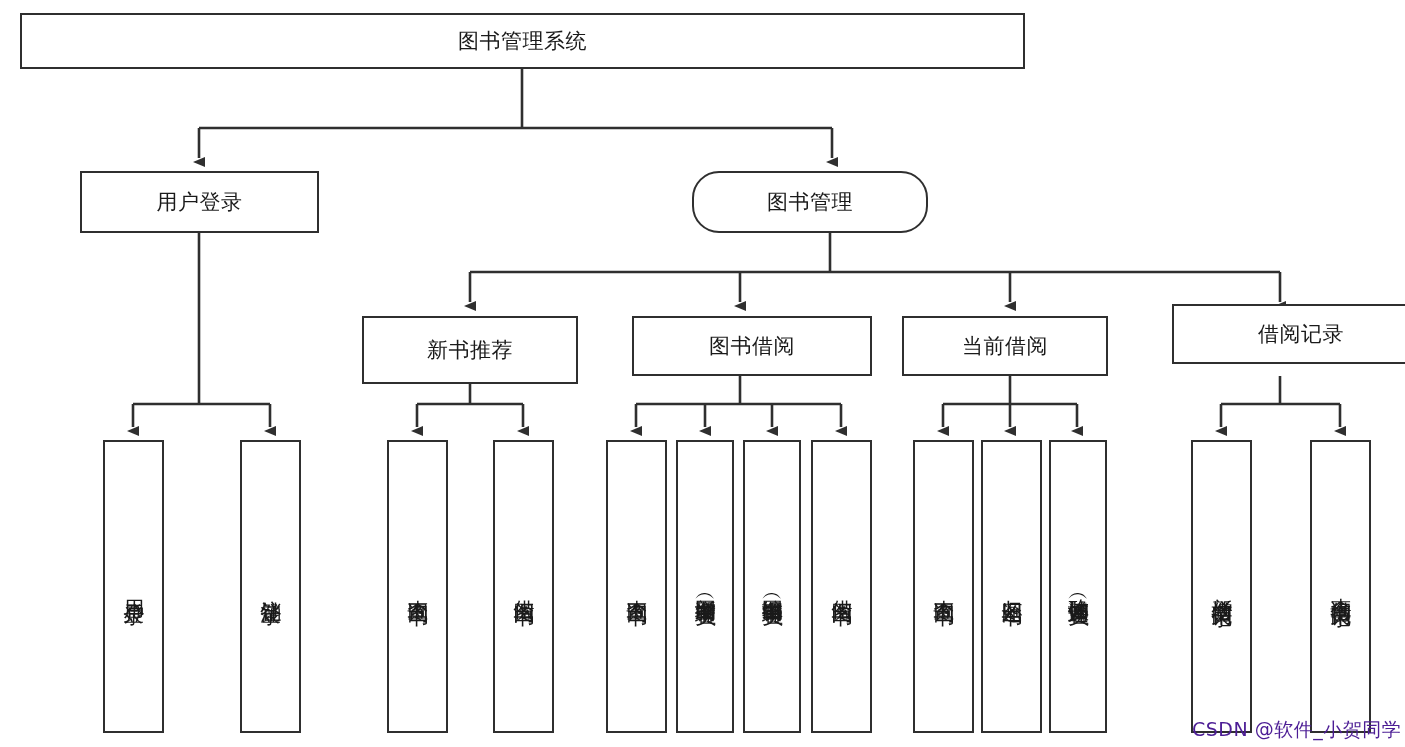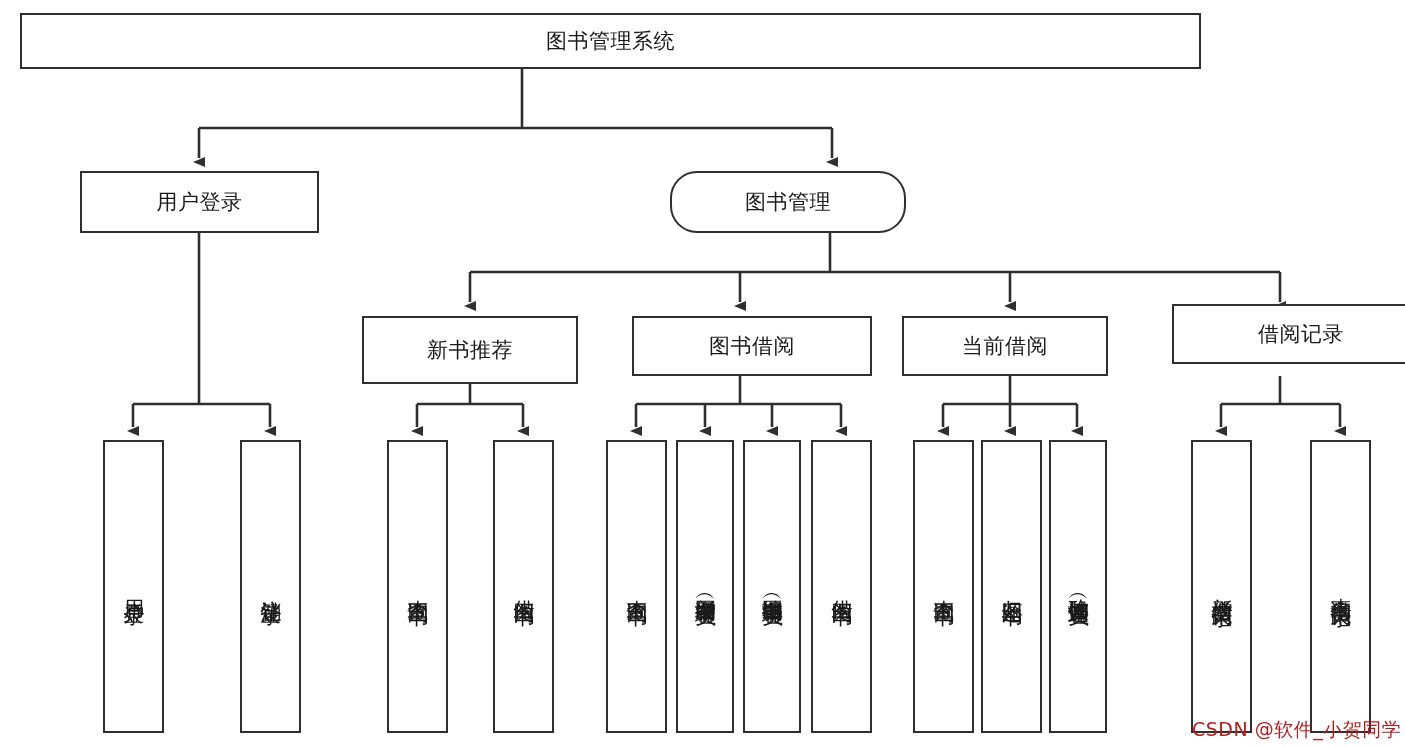--- a/index.html
+++ b/index.html
@@ -51,21 +51,21 @@
     line-height: 1.18;
     letter-spacing: 2px;
     white-space: normal;
     max-height: 100%;
   }
   .node.leaf.tall-text .label {
     letter-spacing: 1px;
   }
   .watermark {
     position: absolute;
-    color: #b91c1c;
+    color: #4c1d95;
     font-size: 19px;
     letter-spacing: 0.5px;
     z-index: 3;
     white-space: nowrap;
   }
 </style>
 </head>
 <body>
 
 <div id="canvas">
@@ -113,28 +113,28 @@
       <path d="M1010,404 L1010,427" marker-end="url(#arrow)"></path>
       <path d="M1077,404 L1077,427" marker-end="url(#arrow)"></path>
 
       <path d="M1280,376 L1280,404"></path>
       <path d="M1221,404 L1340,404"></path>
       <path d="M1221,404 L1221,427" marker-end="url(#arrow)"></path>
       <path d="M1340,404 L1340,427" marker-end="url(#arrow)"></path>
     </g>
   </svg>
 
-  <div class="node" style="left:20px; top:13px; width:1181px; height:56px;">
+  <div class="node" style="left:20px; top:13px; width:1005px; height:56px;">
     <span class="label">图书管理系统</span>
   </div>
 
   <div class="node" style="left:80px; top:171px; width:239px; height:62px;">
     <span class="label">用户登录</span>
   </div>
-  <div class="node" style="left:670px; top:171px; width:236px; height:62px;border-radius:27px;">
+  <div class="node" style="left:692px; top:171px; width:236px; height:62px;border-radius:27px;">
     <span class="label">图书管理</span>
   </div>
 
   <div class="node" style="left:362px; top:316px; width:216px; height:68px;">
     <span class="label">新书推荐</span>
   </div>
   <div class="node" style="left:632px; top:316px; width:240px; height:60px;">
     <span class="label">图书借阅</span>
   </div>
   <div class="node" style="left:902px; top:316px; width:206px; height:60px;">

